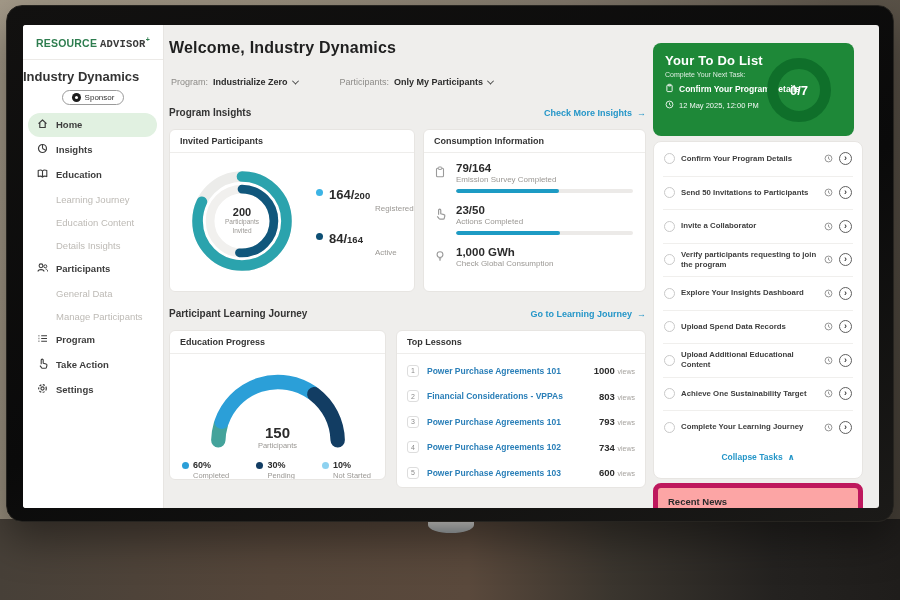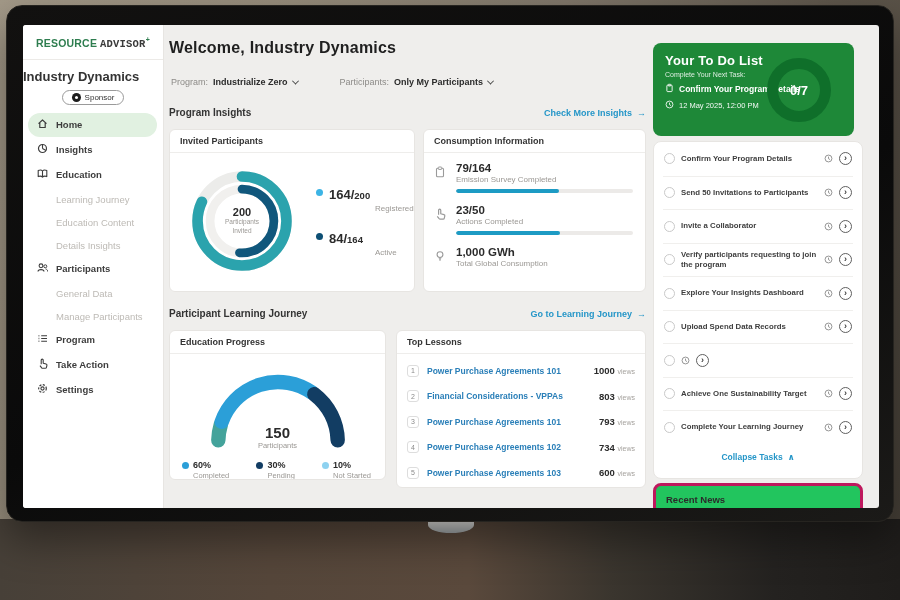--- a/index.html
+++ b/index.html
@@ -106,21 +106,21 @@
   .task-card{position:absolute;top:116px;left:0;width:210px;height:338px;background:#fff;border:1px solid #e7e5e2;border-radius:8px;padding:0 9px;overflow:hidden;}
   .task{display:flex;align-items:center;gap:6px;min-height:33.5px;padding:4px 1px;border-top:1px solid #f0efed;cursor:pointer;}
   .task:first-child{border-top:none;}
   .cb{width:11px;height:11px;border:1px solid #c9c9c9;border-radius:50%;flex:0 0 auto;}
   .t-label{flex:1;font-size:7.8px;font-weight:bold;color:#3e3e3e;line-height:1.3;}
   .t-clock{color:#8a8a8a;flex:0 0 auto;display:flex;}
   .t-go{width:13px;height:13px;border:1.2px solid #5f5f5f;border-radius:50%;color:#444;font-size:9px;line-height:11px;
     text-align:center;flex:0 0 auto;font-weight:bold;}
   .collapse{display:flex;justify-content:center;align-items:center;gap:5px;height:26px;
     font-size:8.5px;font-weight:bold;color:#2596c8;cursor:pointer;}
-  .news-card{position:absolute;top:458px;left:0;width:210px;height:40px;background:#22c55e;border:3px solid #be185d;border-radius:8px;}
+  .news-card{position:absolute;top:458px;left:0;width:210px;height:40px;background:#fca5a5;border:5px solid #be185d;border-radius:8px;}
   .news-title{padding:8px 10px;font-size:9.5px;font-weight:bold;color:#2b2b2b;}
 </style>
 </head>
 <body>
 
 <div class="scene">
   <div class="bg-bottom"></div>
   <div class="stand"></div>
   <div class="monitor">
     <div class="screen">
@@ -278,21 +278,21 @@
                   </div>
               </div>
             </div>
             <div class="pi-row">
               <span class="pi-ic"><svg width="12" height="12" viewBox="0 0 12 12">
                     <circle cx="6" cy="4.6" r="2.9" fill="none" stroke="#9a9a9a" stroke-width="1.1"></circle>
                     <path d="M4.8 8.3 H7.2 M5.1 9.9 H6.9" stroke="#9a9a9a" stroke-width="1.1"></path>
                   </svg></span>
               <div class="pi-main">
                 <div class="pi-val">1,000 GWh</div>
-                <div class="pi-lab">Total Global Consumption</div>
+                <div class="pi-lab">Check Global Consumption</div>
               </div>
             </div>
           </div>
         </div>
 
         <div class="sec-row" style="top:283px;">
           <span class="sec-title">Participant Learning Journey</span>
           <a class="link">
             <span>Go to Learning Journey</span>
             <span>→</span>
@@ -456,20 +456,21 @@
             <span class="t-clock">
                 <svg width="9" height="9" viewBox="0 0 11 11">
                   <circle cx="5.5" cy="5.5" r="4.2" fill="none" stroke="#8a8a8a" stroke-width="1.1"></circle>
                   <path d="M5.5 3.2 V5.7 L7.3 6.8" fill="none" stroke="#8a8a8a" stroke-width="1.1"></path>
                 </svg>
               </span>
             <span class="t-go">›</span>
           </div>
           <div class="task">
             <span class="cb"></span>
+            <span class="t-label">Upload Additional Educational Content</span>
             <span class="t-clock">
                 <svg width="9" height="9" viewBox="0 0 11 11">
                   <circle cx="5.5" cy="5.5" r="4.2" fill="none" stroke="#8a8a8a" stroke-width="1.1"></circle>
                   <path d="M5.5 3.2 V5.7 L7.3 6.8" fill="none" stroke="#8a8a8a" stroke-width="1.1"></path>
                 </svg>
               </span>
             <span class="t-go">›</span>
           </div>
           <div class="task">
             <span class="cb"></span>

